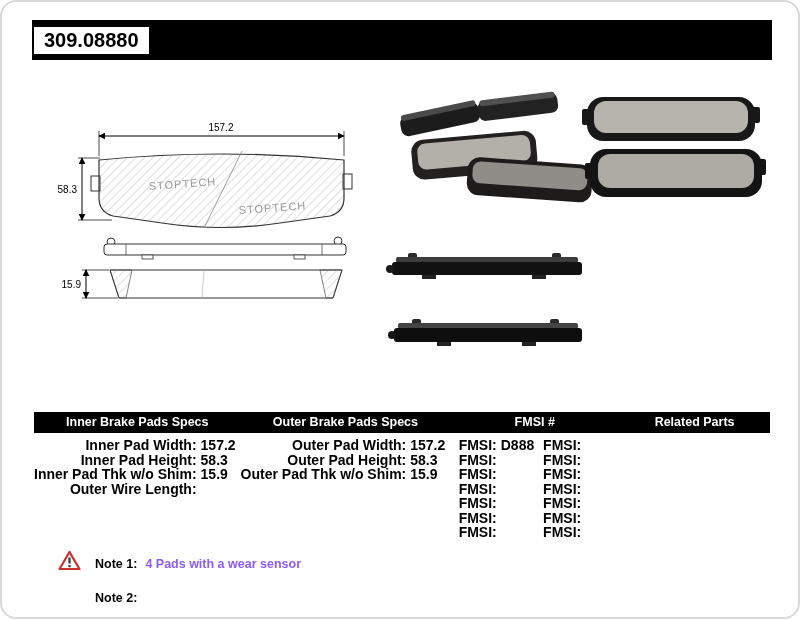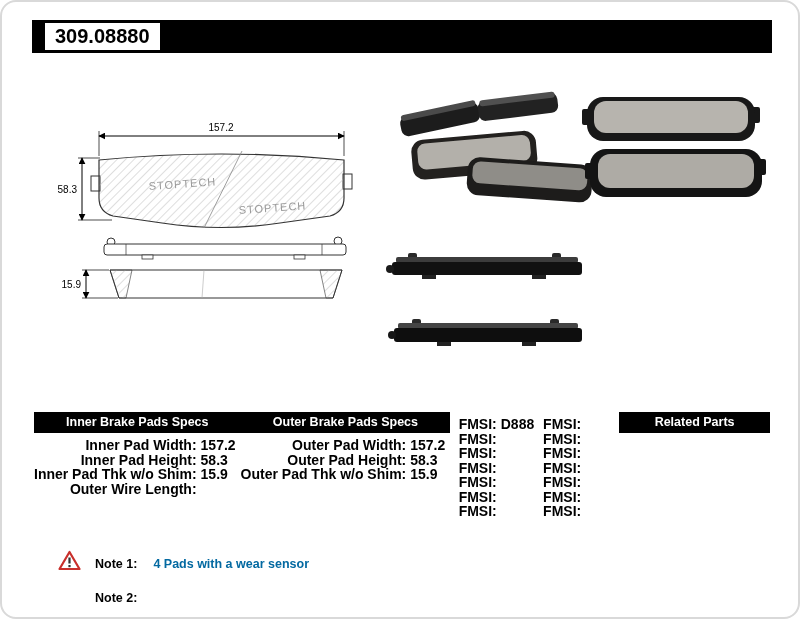--- a/index.html
+++ b/index.html
@@ -5,23 +5,23 @@
   * { margin:0; padding:0; box-sizing:border-box; }
   html,body { background:#fff; }
   body { font-family:"Liberation Sans", sans-serif; color:#000; }
   .page {
     position:relative; width:800px; height:619px; background:#fff;
     border:2px solid #d9d9d9; border-radius:16px; overflow:hidden;
   }
 
   
   .header-bar {
-    position:absolute; top:18px; left:30px; width:740px; height:33px;
+    position:absolute; top:18px; left:30px; width:740px; height:40px;
     background:#000; display:flex; justify-content:space-between; align-items:center;
-    padding:13px;
+    padding:2px;
   }
   .header-box {
     background:#fff; height:27px; display:flex; align-items:center;
     padding:0 10px; font-size:20px; font-weight:bold; color:#000; white-space:nowrap;
   }
 
   
   .drawing { position:absolute; left:52px; top:118px; width:325px; height:202px; }
   .photos  { position:absolute; left:380px; top:85px;  width:392px; height:287px; }
 
@@ -40,21 +40,21 @@
   .fmsi-cols { display:flex; }
   .fmsi-sub { flex:1; }
   .fmsi-sub .spec-value { width:38px; }
   .left-row { font-size:11px; font-weight:bold; line-height:14.5px; padding-left:6px; }
 
   
   .notes { position:absolute; left:56px; top:548px; }
   .note-row { display:flex; align-items:flex-end; }
   .warn-icon { width:23px; height:21px; margin-right:14px; }
   .note-label { font-size:12.5px; font-weight:bold; }
-  .note-red { color:#0369a1; font-size:12.5px; font-weight:bold; margin-left:16px; }
+  .note-red { color:#8b5cf6; font-size:12.5px; font-weight:bold; margin-left:8px; }
   .note-row2 { margin-left:37px; margin-top:20px; display:flex; }
 
   svg text { font-family:"Liberation Sans", sans-serif; }
 </style>
 </head>
 <body>
 
 <div class="page">
 
   <div class="header-bar">
@@ -207,20 +207,21 @@
           <span class="spec-value">58.3</span>
         </div>
         <div class="spec-row">
           <span class="spec-label">Outer Pad Thk w/o Shim:</span>
           <span class="spec-value">15.9</span>
         </div>
       </div>
     </div>
 
     <div class="spec-col fmsi">
+      <div class="col-header">FMSI #</div>
       <div class="col-body fmsi-cols">
         <div class="fmsi-sub">
           <div class="spec-row">
             <span class="spec-label">FMSI:</span>
             <span class="spec-value">D888</span>
           </div>
           <div class="spec-row">
             <span class="spec-label">FMSI:</span>
             <span class="spec-value"></span>
           </div>

